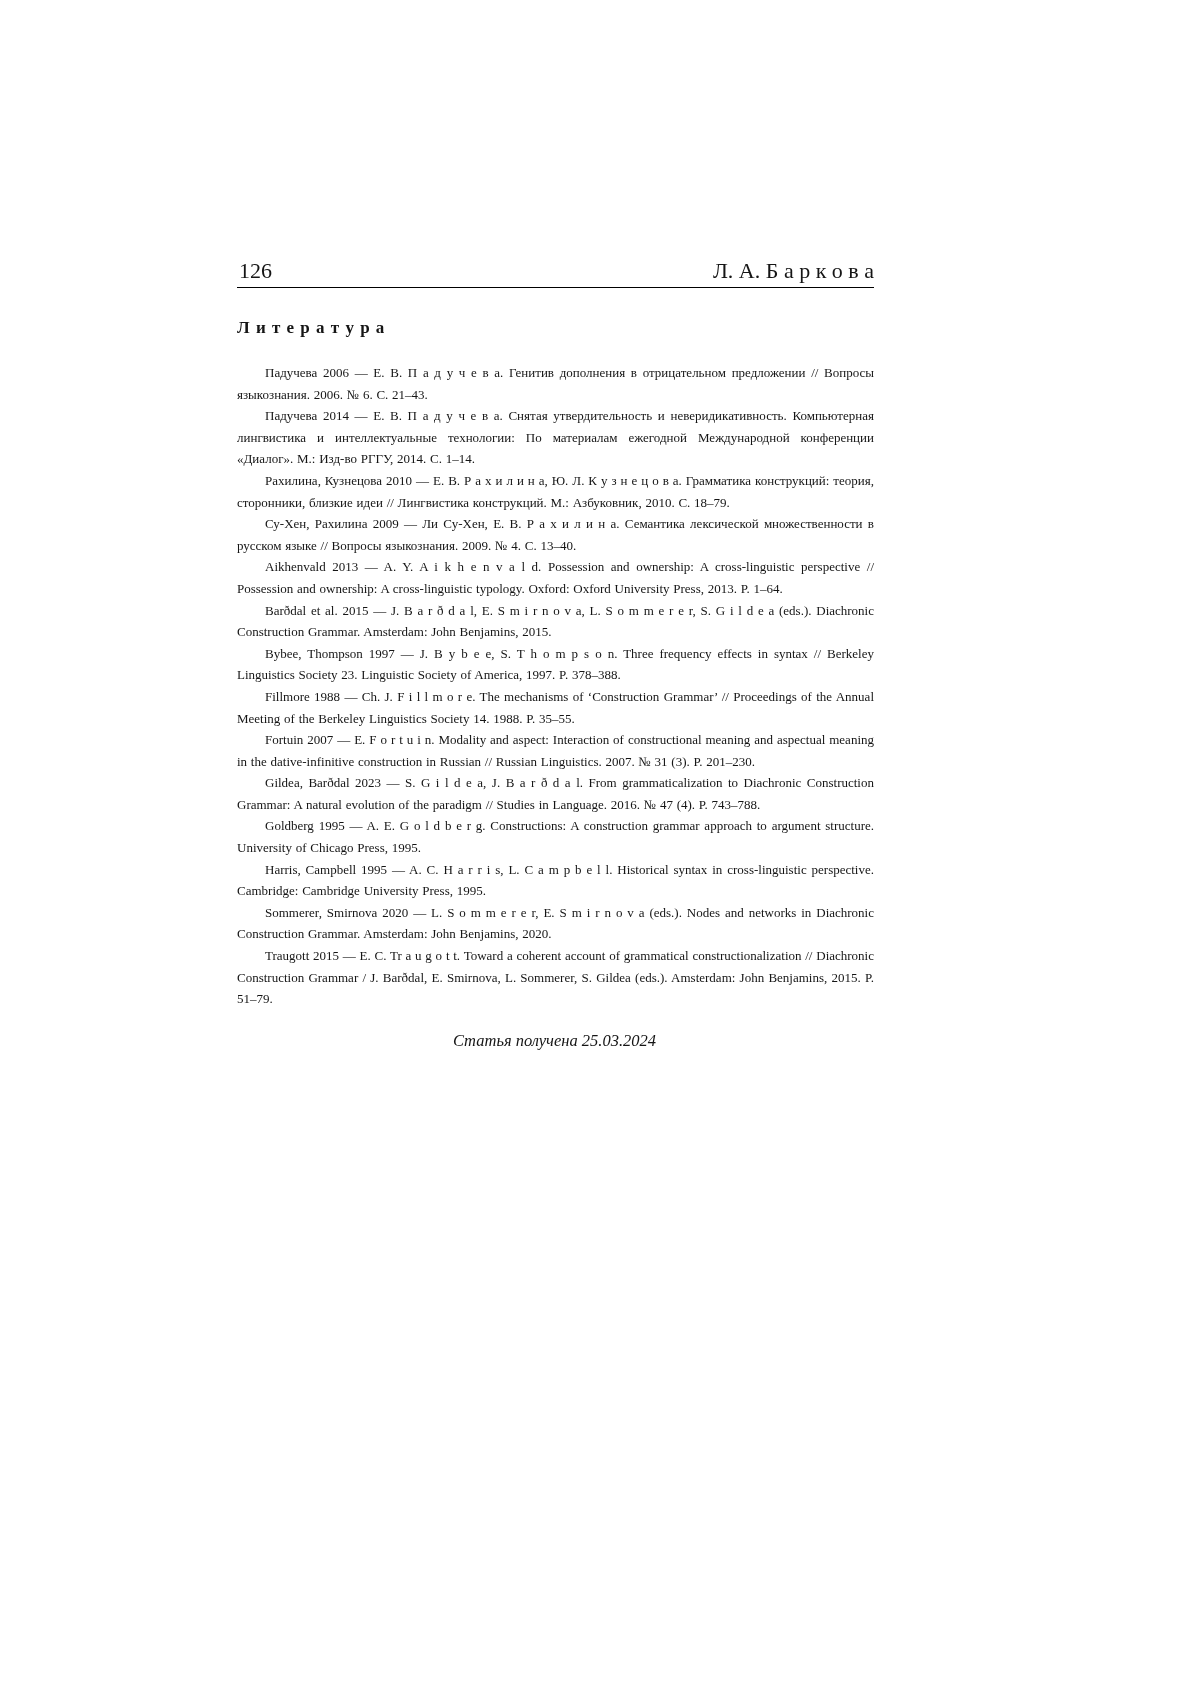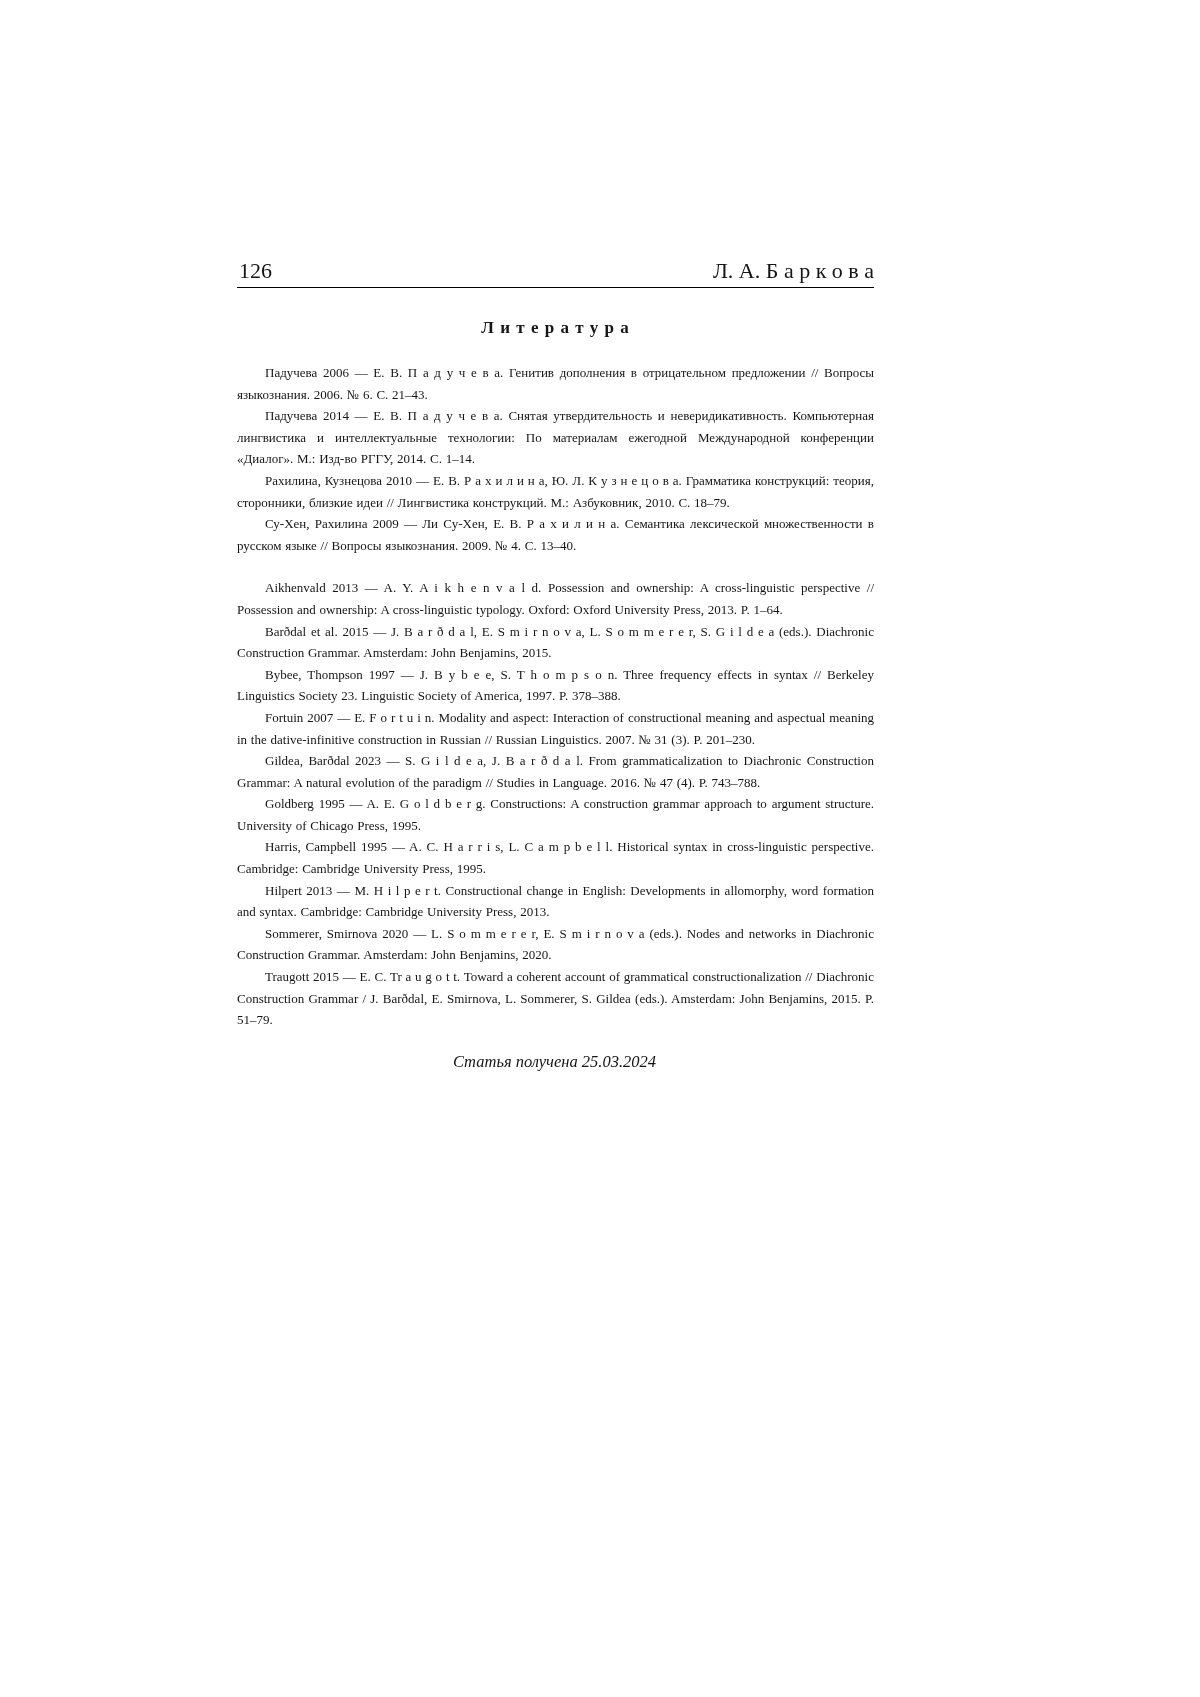--- a/index.html
+++ b/index.html
@@ -38,34 +38,32 @@
     text-align: right;
   }
   .header-rule {
     border: 0;
     border-top: 1.6px solid #000;
     margin: 3px 0 0 0;
   }
   .section-title {
     font-size: 17px;
     font-weight: bold;
-    text-align: center;
     letter-spacing: 1px;
     margin: 30px 0 24px 0;
   }
   .refs p.ref {
     margin: 0;
     font-size: 13px;
     line-height: 21.6px;
     text-align: justify;
     text-indent: 28px;
     word-spacing: 0.5px;
   }
   .refs-en {
-    margin-top: 21px;
   }
   .received-note {
     margin: 20px 2px 0 0;
     font-size: 16.5px;
     line-height: 21.6px;
     font-style: italic;
     text-align: center;
   }
 </style>
 </head>
@@ -85,24 +83,24 @@
     <p class="ref">Падучева 2006 — Е. В. П а д у ч е в а. Генитив дополнения в отрицательном предложении // Вопросы языкознания. 2006. № 6. С. 21–43.</p>
     <p class="ref">Падучева 2014 — Е. В. П а д у ч е в а. Снятая утвердительность и неверидикативность. Компьютерная лингвистика и интеллектуальные технологии: По материалам ежегодной Международной конференции «Диалог». М.: Изд-во РГГУ, 2014. С. 1–14.</p>
     <p class="ref">Рахилина, Кузнецова 2010 — Е. В. Р а х и л и н а, Ю. Л. К у з н е ц о в а. Грамматика конструкций: теория, сторонники, близкие идеи // Лингвистика конструкций. М.: Азбуковник, 2010. С. 18–79.</p>
     <p class="ref">Су-Хен, Рахилина 2009 — Ли Су-Хен, Е. В. Р а х и л и н а. Семантика лексической множественности в русском языке // Вопросы языкознания. 2009. № 4. С. 13–40.</p>
   </section>
 
   <section class="refs refs-en">
     <p class="ref">Aikhenvald 2013 — A. Y. A i k h e n v a l d. Possession and ownership: A cross-linguistic perspective // Possession and ownership: A cross-linguistic typology. Oxford: Oxford University Press, 2013. P. 1–64.</p>
     <p class="ref">Barðdal et al. 2015 — J. B a r ð d a l, E. S m i r n o v a, L. S o m m e r e r, S. G i l d e a (eds.). Diachronic Construction Grammar. Amsterdam: John Benjamins, 2015.</p>
     <p class="ref">Bybee, Thompson 1997 — J. B y b e e, S. T h o m p s o n. Three frequency effects in syntax // Berkeley Linguistics Society 23. Linguistic Society of America, 1997. P. 378–388.</p>
+    <p class="ref">Fillmore 1988 — Ch. J. F i l l m o r e. The mechanisms of ‘Construction Grammar’ // Proceedings of the Annual Meeting of the Berkeley Linguistics Society 14. 1988. P. 35–55.</p>
     <p class="ref">Fortuin 2007 — E. F o r t u i n. Modality and aspect: Interaction of constructional meaning and aspectual meaning in the dative-infinitive construction in Russian // Russian Linguistics. 2007. № 31 (3). P. 201–230.</p>
     <p class="ref">Gildea, Barðdal 2023 — S. G i l d e a, J. B a r ð d a l. From grammaticalization to Diachronic Construction Grammar: A natural evolution of the paradigm // Studies in Language. 2016. № 47 (4). P. 743–788.</p>
     <p class="ref">Goldberg 1995 — A. E. G o l d b e r g. Constructions: A construction grammar approach to argument structure. University of Chicago Press, 1995.</p>
     <p class="ref">Harris, Campbell 1995 — A. C. H a r r i s, L. C a m p b e l l. Historical syntax in cross-linguistic perspective. Cambridge: Cambridge University Press, 1995.</p>
-    <p class="ref">Hilpert 2013 — M. H i l p e r t. Constructional change in English: Developments in allomorphy, word formation and syntax. Cambridge: Cambridge University Press, 2013.</p>
     <p class="ref">Sommerer, Smirnova 2020 — L. S o m m e r e r, E. S m i r n o v a (eds.). Nodes and networks in Diachronic Construction Grammar. Amsterdam: John Benjamins, 2020.</p>
     <p class="ref">Traugott 2015 — E. C. Tr a u g o t t. Toward a coherent account of grammatical constructionalization // Diachronic Construction Grammar / J. Barðdal, E. Smirnova, L. Sommerer, S. Gildea (eds.). Amsterdam: John Benjamins, 2015. P. 51–79.</p>
   </section>
 
   <p class="received-note">Статья получена 25.03.2024</p>
 
 </div>
 
 </body></html>

